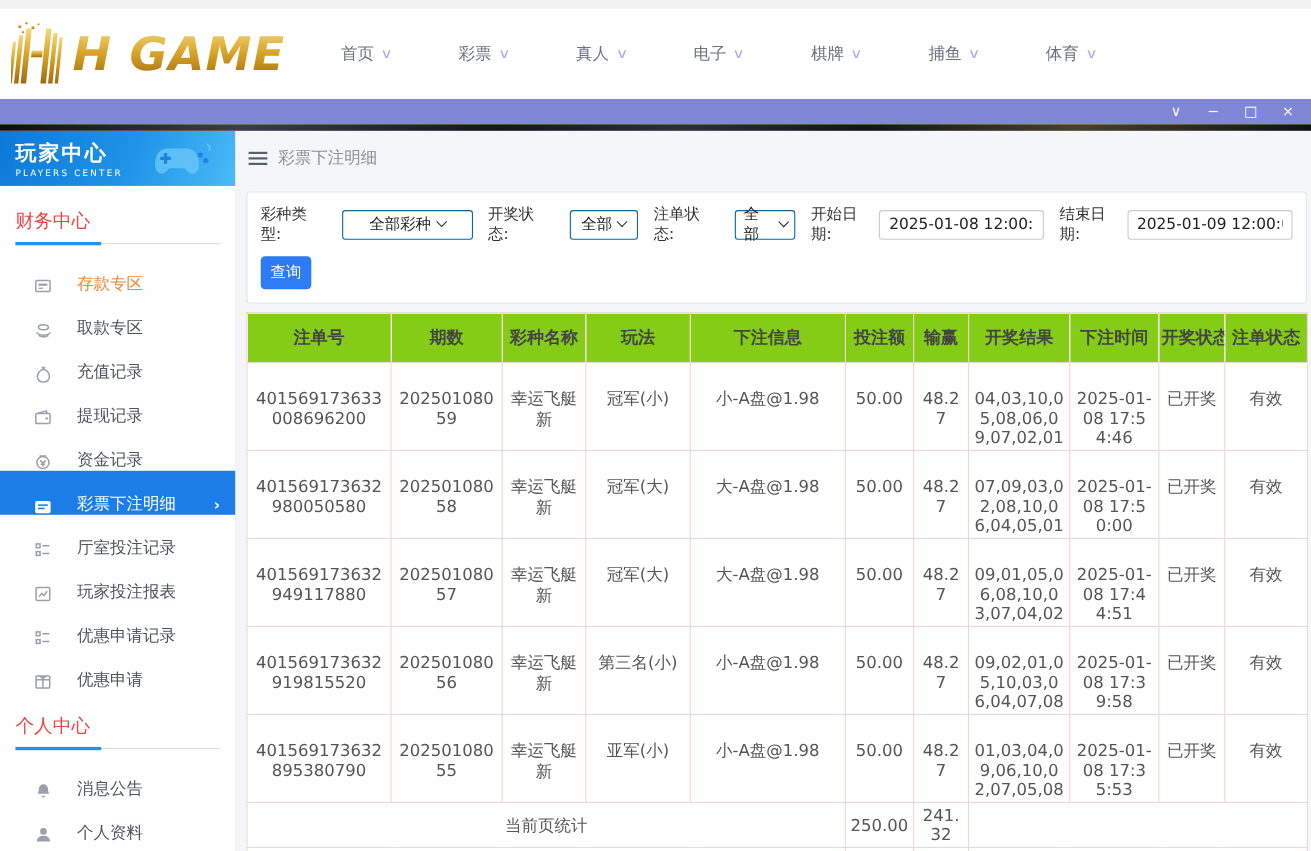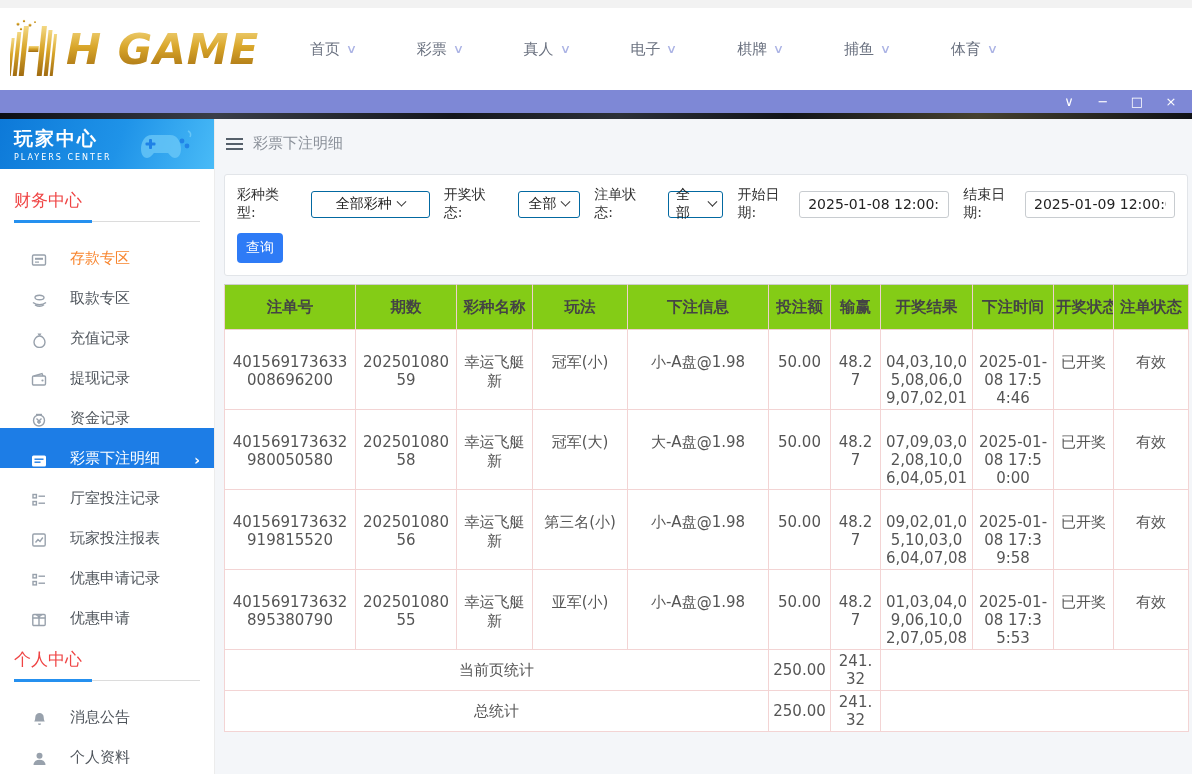--- a/index.html
+++ b/index.html
@@ -364,20 +364,33 @@
               <td>冠军(大)</td>
               <td>大-A盘@1.98</td>
               <td>50.00</td>
               <td>48.27</td>
               <td>07,09,03,02,08,10,06,04,05,01</td>
               <td>2025-01-08 17:50:00</td>
               <td>已开奖</td>
               <td>有效</td>
             </tr>
             <tr class="data-row">
+              <td>401569173632949117880</td>
+              <td>20250108057</td>
+              <td>幸运飞艇新</td>
+              <td>冠军(大)</td>
+              <td>大-A盘@1.98</td>
+              <td>50.00</td>
+              <td>48.27</td>
+              <td>09,01,05,06,08,10,03,07,04,02</td>
+              <td>2025-01-08 17:44:51</td>
+              <td>已开奖</td>
+              <td>有效</td>
+            </tr>
+            <tr class="data-row">
               <td>401569173632919815520</td>
               <td>20250108056</td>
               <td>幸运飞艇新</td>
               <td>第三名(小)</td>
               <td>小-A盘@1.98</td>
               <td>50.00</td>
               <td>48.27</td>
               <td>09,02,01,05,10,03,06,04,07,08</td>
               <td>2025-01-08 17:39:58</td>
               <td>已开奖</td>

